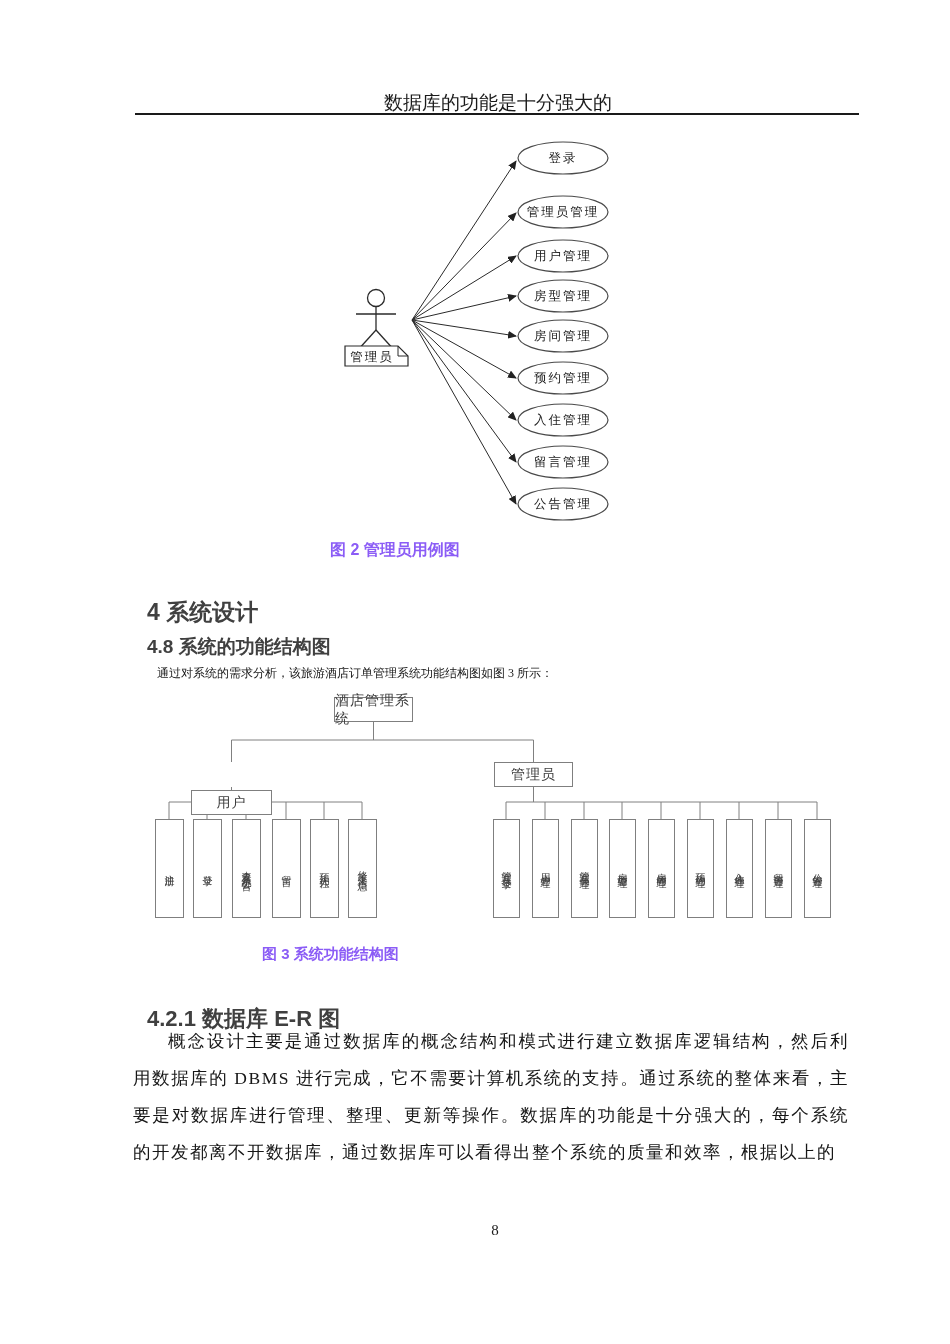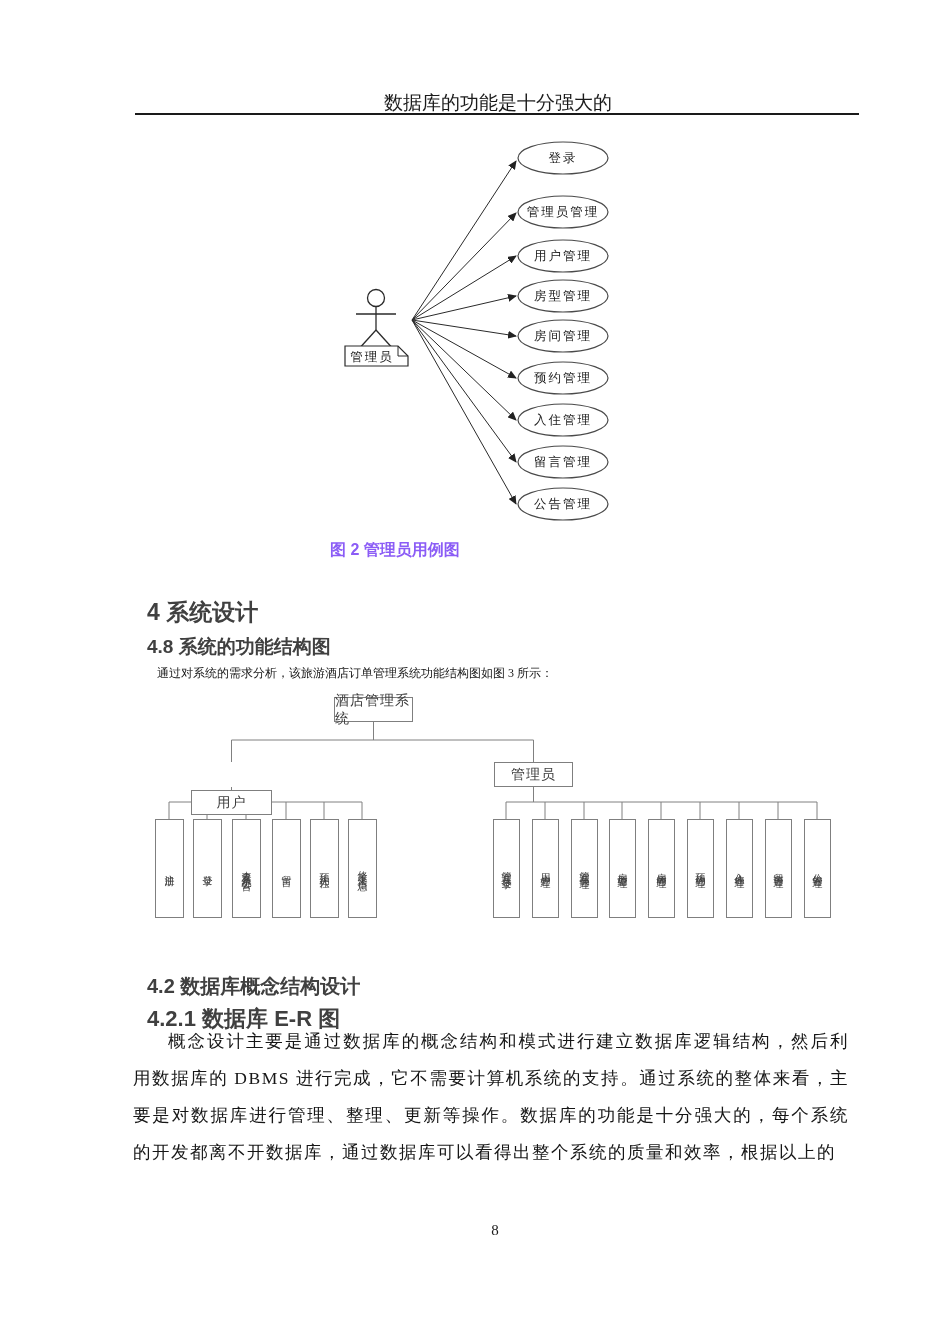--- a/index.html
+++ b/index.html
@@ -220,20 +220,20 @@
     <div class="vbox r" style="left:586px;">
         <span>入住管理</span>
       </div>
     <div class="vbox r" style="left:625px;">
         <span>留言管理</span>
       </div>
     <div class="vbox r" style="left:664px;">
         <span>公告管理</span>
       </div>
   </div>
-
-  <div class="h-lvl2 h42">4.2 数据库概念结构设计</div>
+  <div class="fig-caption caption3">图 3 系统功能结构图</div>
+
   <div class="h-lvl3 h421">4.2.1 数据库 E-R 图</div>
   <div class="para p421">概念设计主要是通过数据库的概念结构和模式进行建立数据库逻辑结构，然后利用数据库的 DBMS 进行完成，它不需要计算机系统的支持。通过系统的整体来看，主要是对数据库进行管理、整理、更新等操作。数据库的功能是十分强大的，每个系统的开发都离不开数据库，通过数据库可以看得出整个系统的质量和效率，根据以上的</div>
 
   <div class="page-number">8</div>
 
 </div>
 
 </body></html>

